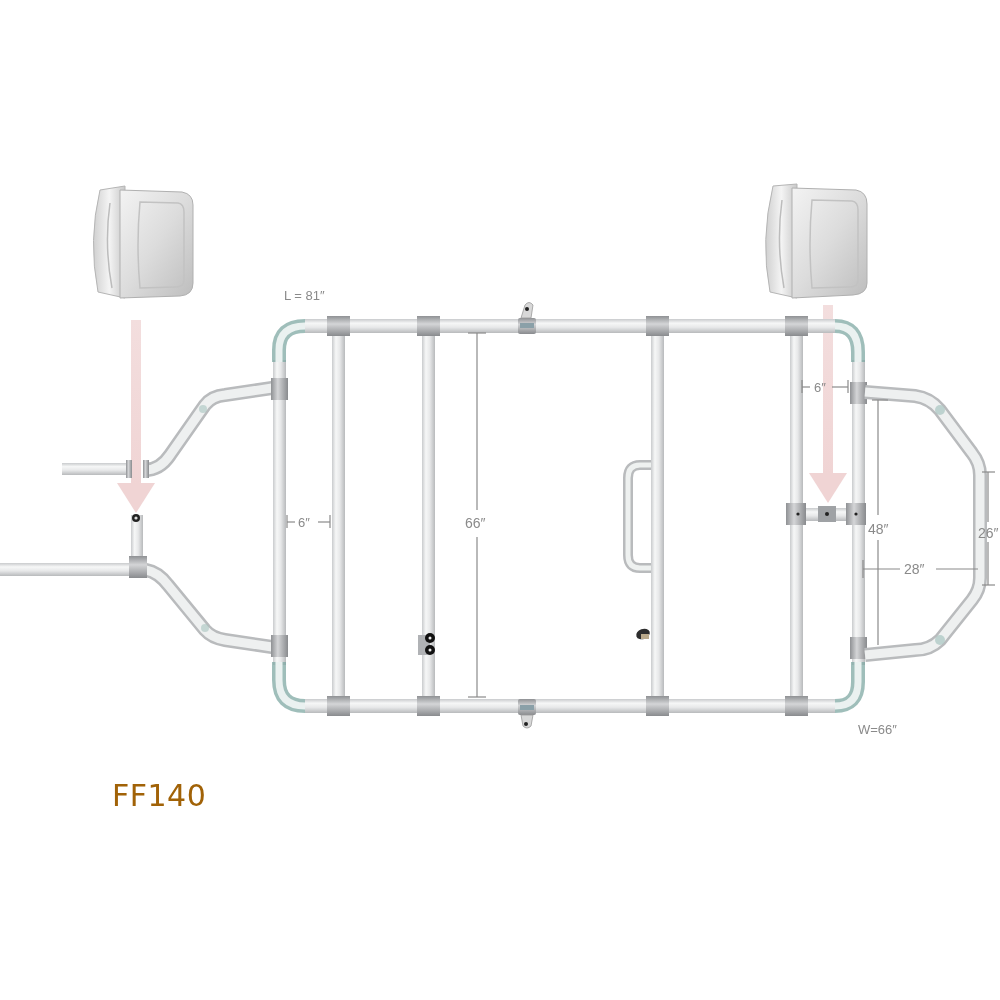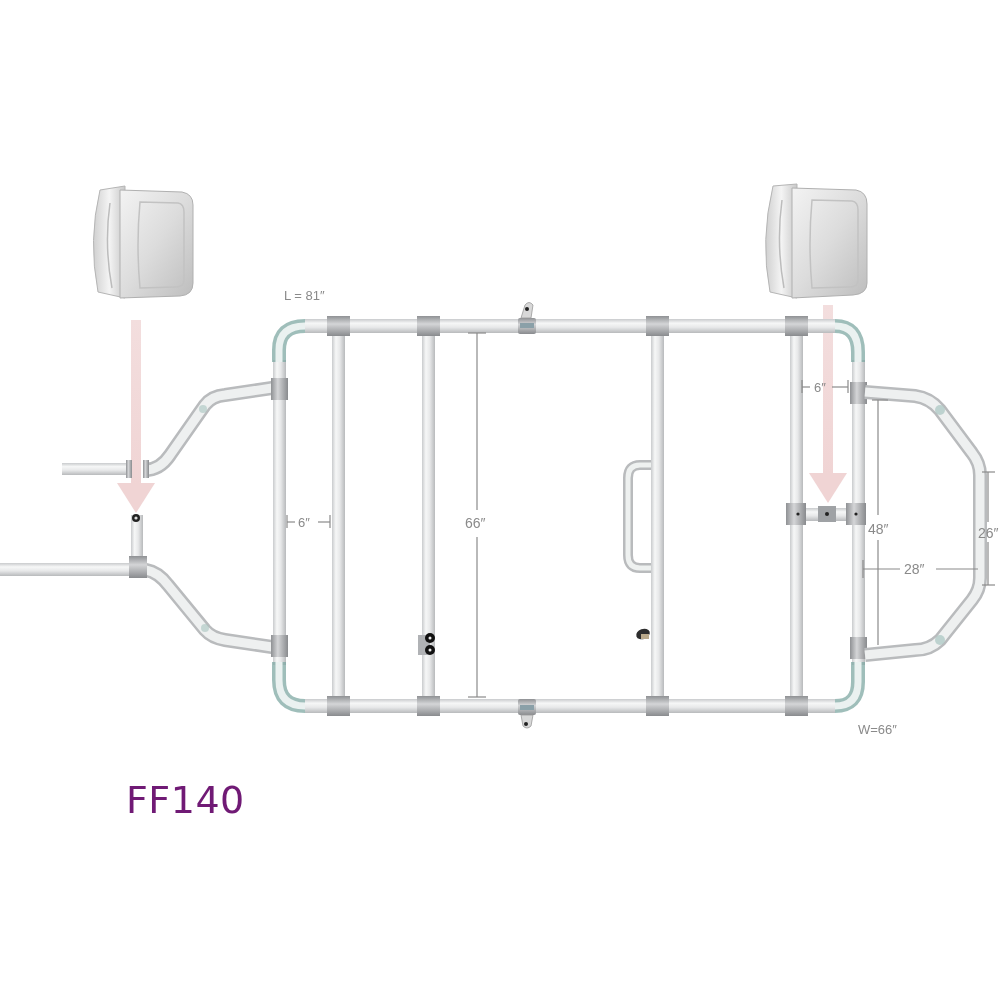--- a/index.html
+++ b/index.html
@@ -1,20 +1,20 @@
 <!DOCTYPE html>
 <html><head>
 <meta charset="utf-8">
 <style>
   html, body { margin: 0; padding: 0; background: #ffffff; }
   body { width: 1000px; height: 1000px; position: relative; overflow: hidden; font-family: "Liberation Sans", sans-serif; }
   #diagram { position: absolute; left: 0; top: 0; width: 1000px; height: 1000px; }
   .dim-label { font-family: "Liberation Sans", sans-serif; font-size: 13px; fill: #8a8a8a; }
   .dim-label-lg { font-family: "Liberation Sans", sans-serif; font-size: 14px; fill: #8a8a8a; }
-  .model-label { position: absolute; left: 126px; top: 778px; font-family: "DejaVu Sans", sans-serif; font-size: 38px; color: #701a75; letter-spacing: 0.5px; }
+  .model-label { position: absolute; left: 112px; top: 778px; font-family: "DejaVu Sans", sans-serif; font-size: 30px; color: #a16207; letter-spacing: 0.5px; }
 </style>
 </head>
 <body>
 
 <svg id="diagram" viewBox="0 0 1000 1000" xmlns="http://www.w3.org/2000/svg">
   <defs>
     <linearGradient id="pipeH" x1="0" y1="0" x2="0" y2="1">
       <stop offset="0" stop-color="#c9cbcd"></stop>
       <stop offset="0.3" stop-color="#f6f7f7"></stop>
       <stop offset="0.6" stop-color="#e7e8e9"></stop>

